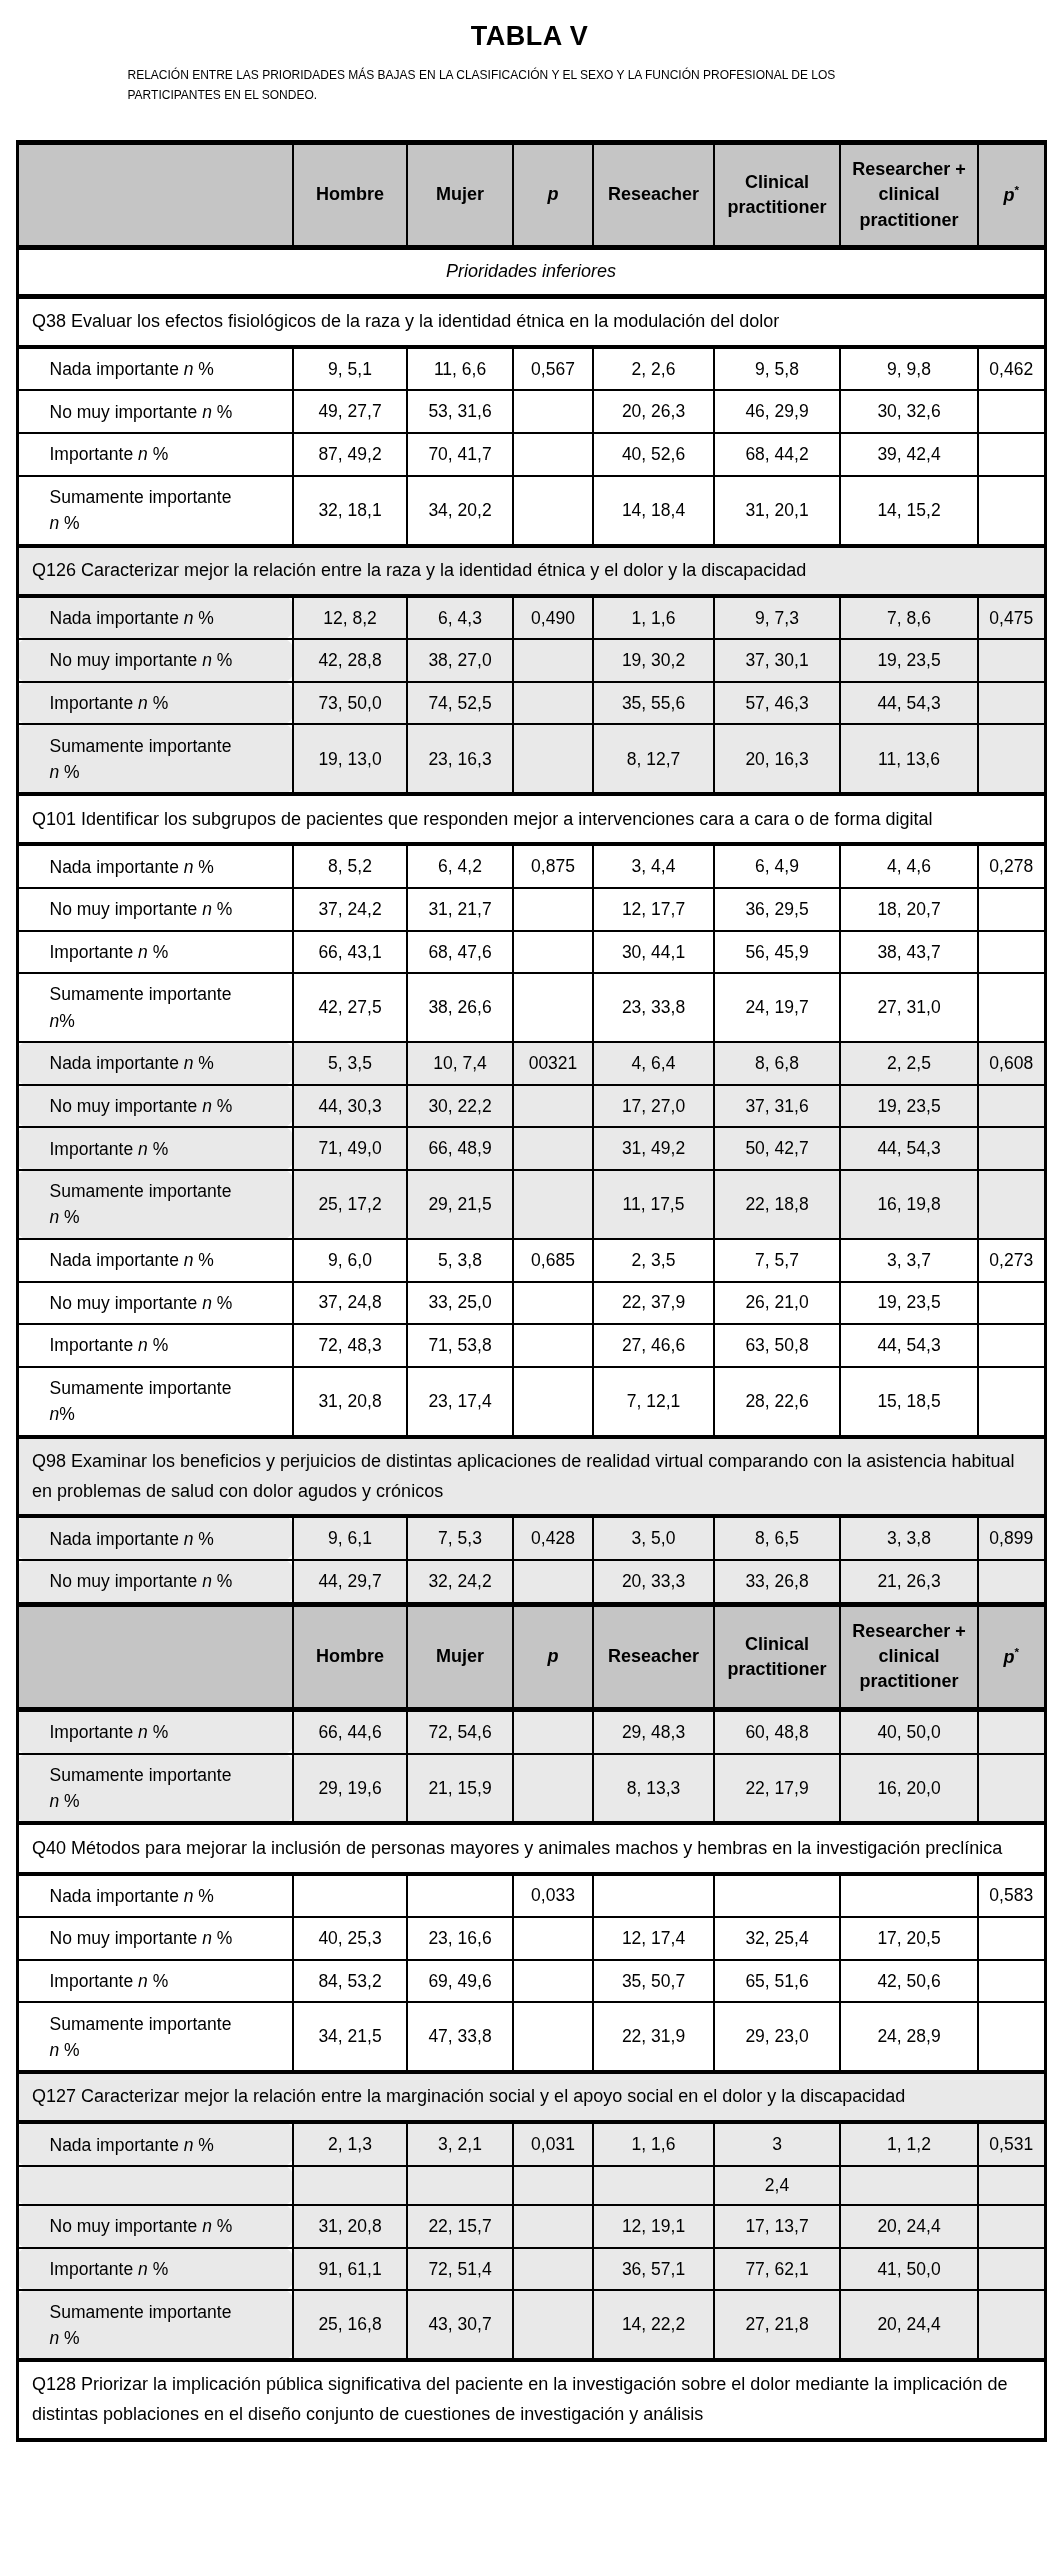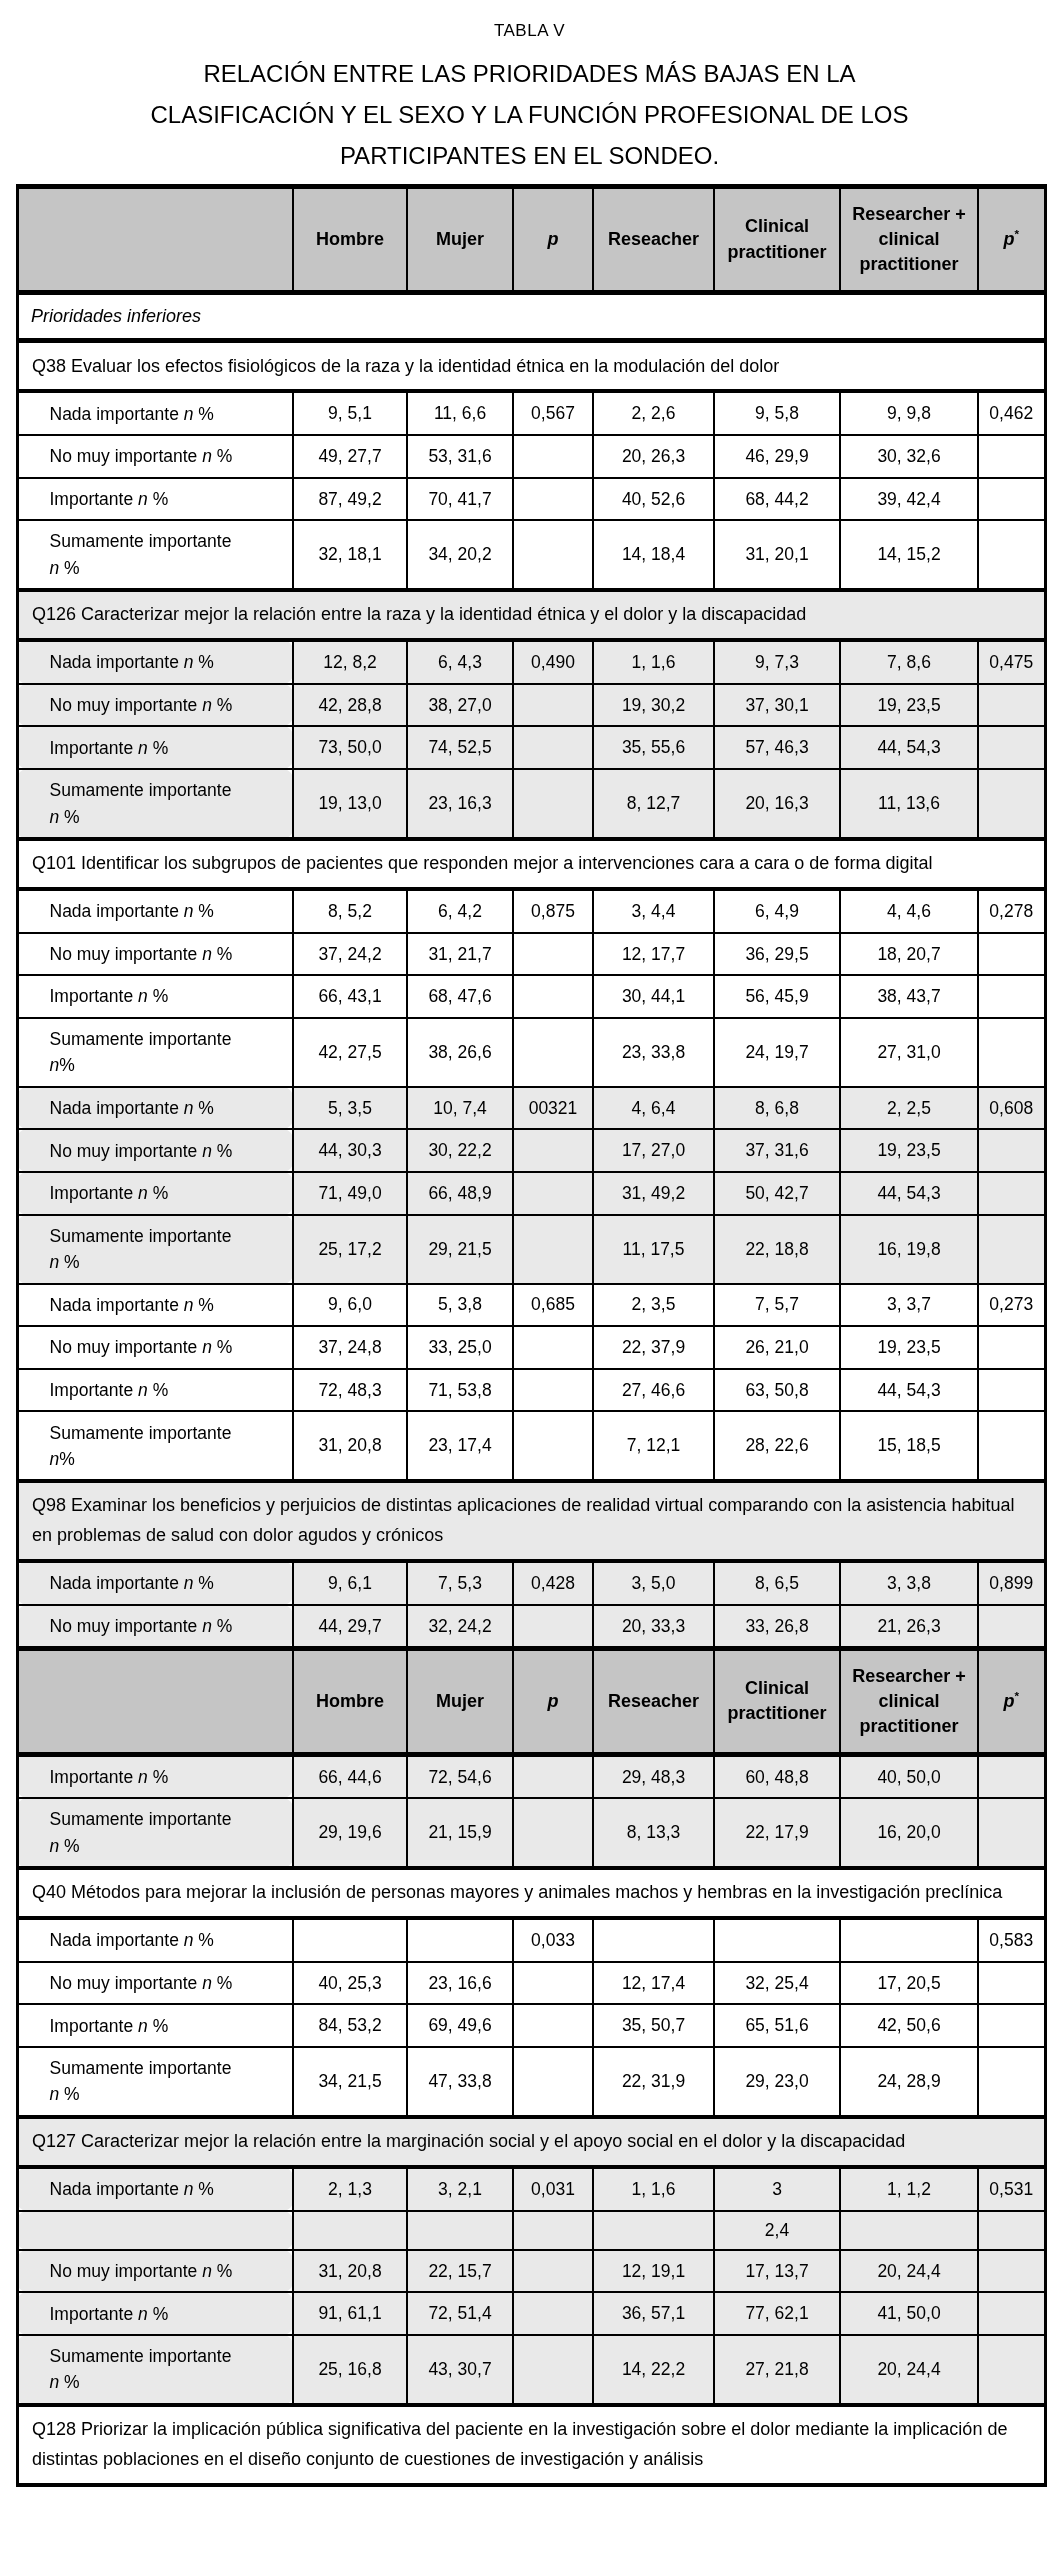--- a/index.html
+++ b/index.html
@@ -16,32 +16,32 @@
     color:var(--text);
     -webkit-font-smoothing:antialiased;
   }
   .page{
     box-sizing:border-box;
     width:1059px;
     padding:17.5px 15.5px 36px 15.5px;
   }
   .title{
     text-align:center;
-    font-size:17px;
-    font-weight:400;
+    font-size:27px;
+    font-weight:700;
     letter-spacing:0.5px;
     margin:3.1px auto 13.4px auto;
   }
   .subtitle{
-    text-align:center;
-    font-size:24px;
+    text-align:left;
+    font-size:12px;
     font-weight:400;
     line-height:1.7;
     max-width:804px;
-    margin:0 auto 8px auto;
+    margin:0 auto 34px auto;
   }
   table.main{
     border-collapse:collapse;
     table-layout:fixed;
     width:1028px;
     border:3.6px solid var(--border);
   }
   td,th{
     border:2.1px solid var(--border);
     border-top-width:2.6px;
@@ -60,20 +60,21 @@
     border-top-width:5.2px;
     border-bottom-width:5.2px;
   }
   tr.header-row th i{font-weight:700;}
   tr.intro-row td{
     font-style:italic;
     font-size:18px;
     padding:11.3px 12.4px;
     border-top-width:5.2px;
     border-bottom-width:5.2px;
+    text-align:center;
   }
   tr.section-row td{
     font-size:18px;
     line-height:1.65;
     padding:8.2px 13.4px;
     border-top-width:4.6px;
     border-bottom-width:4.6px;
   }
   td.label-cell{
     font-size:17.5px;

